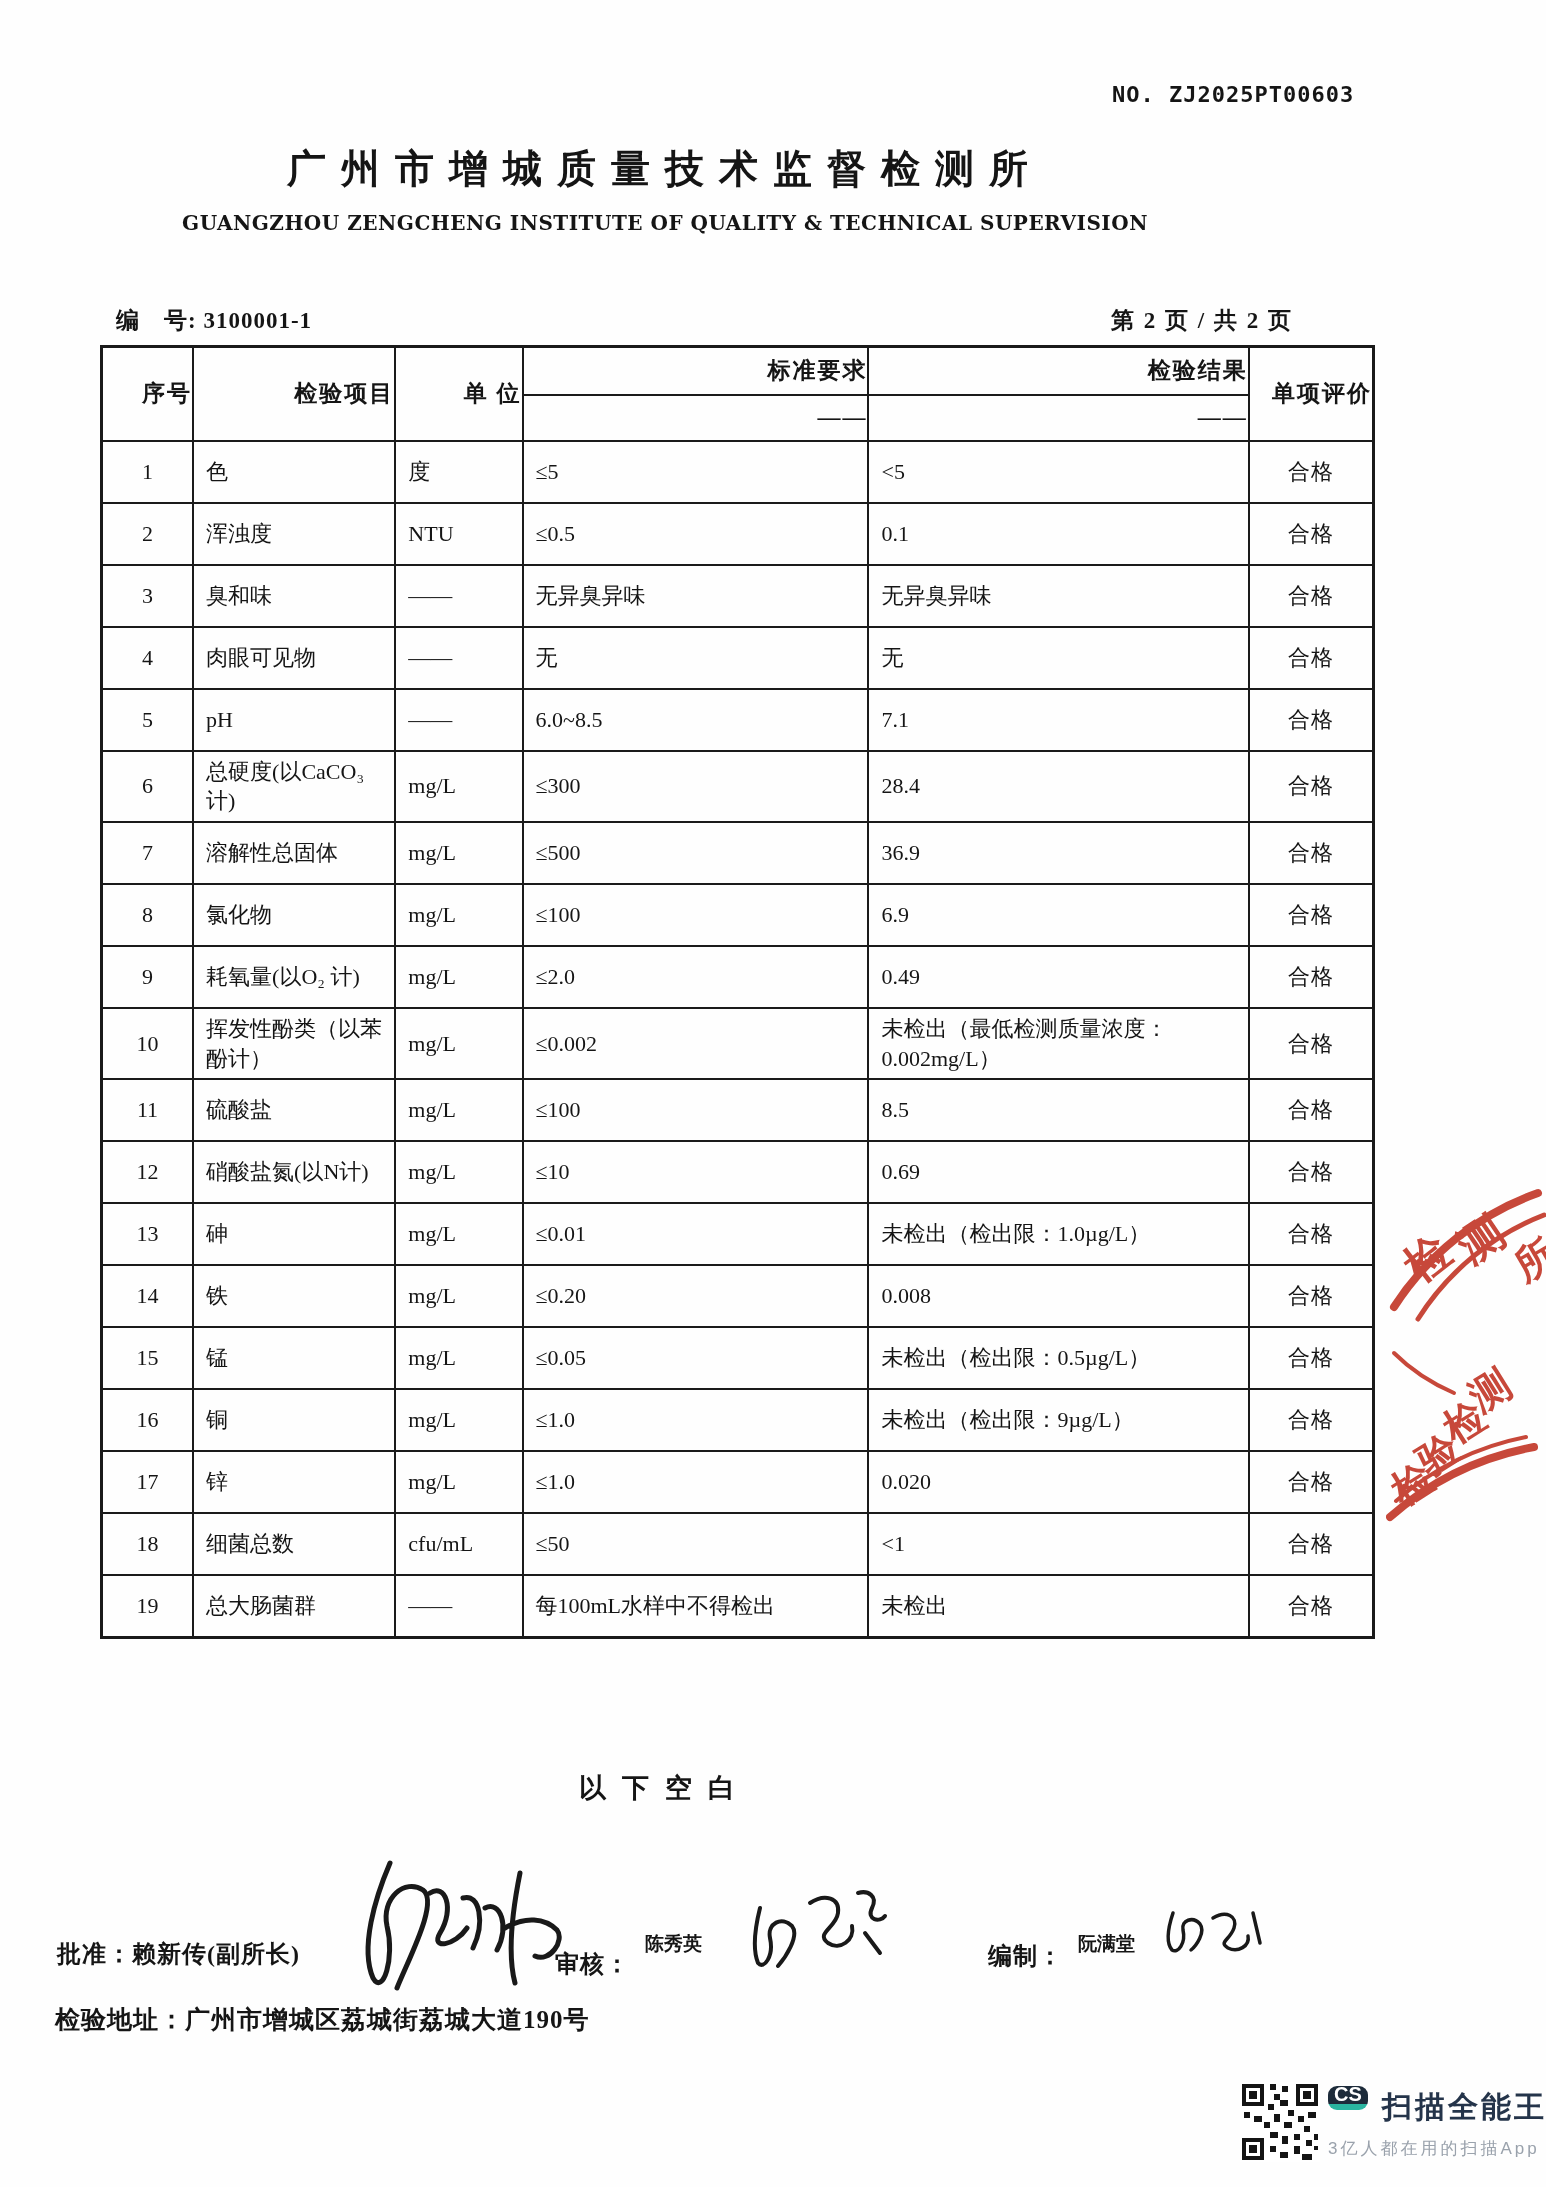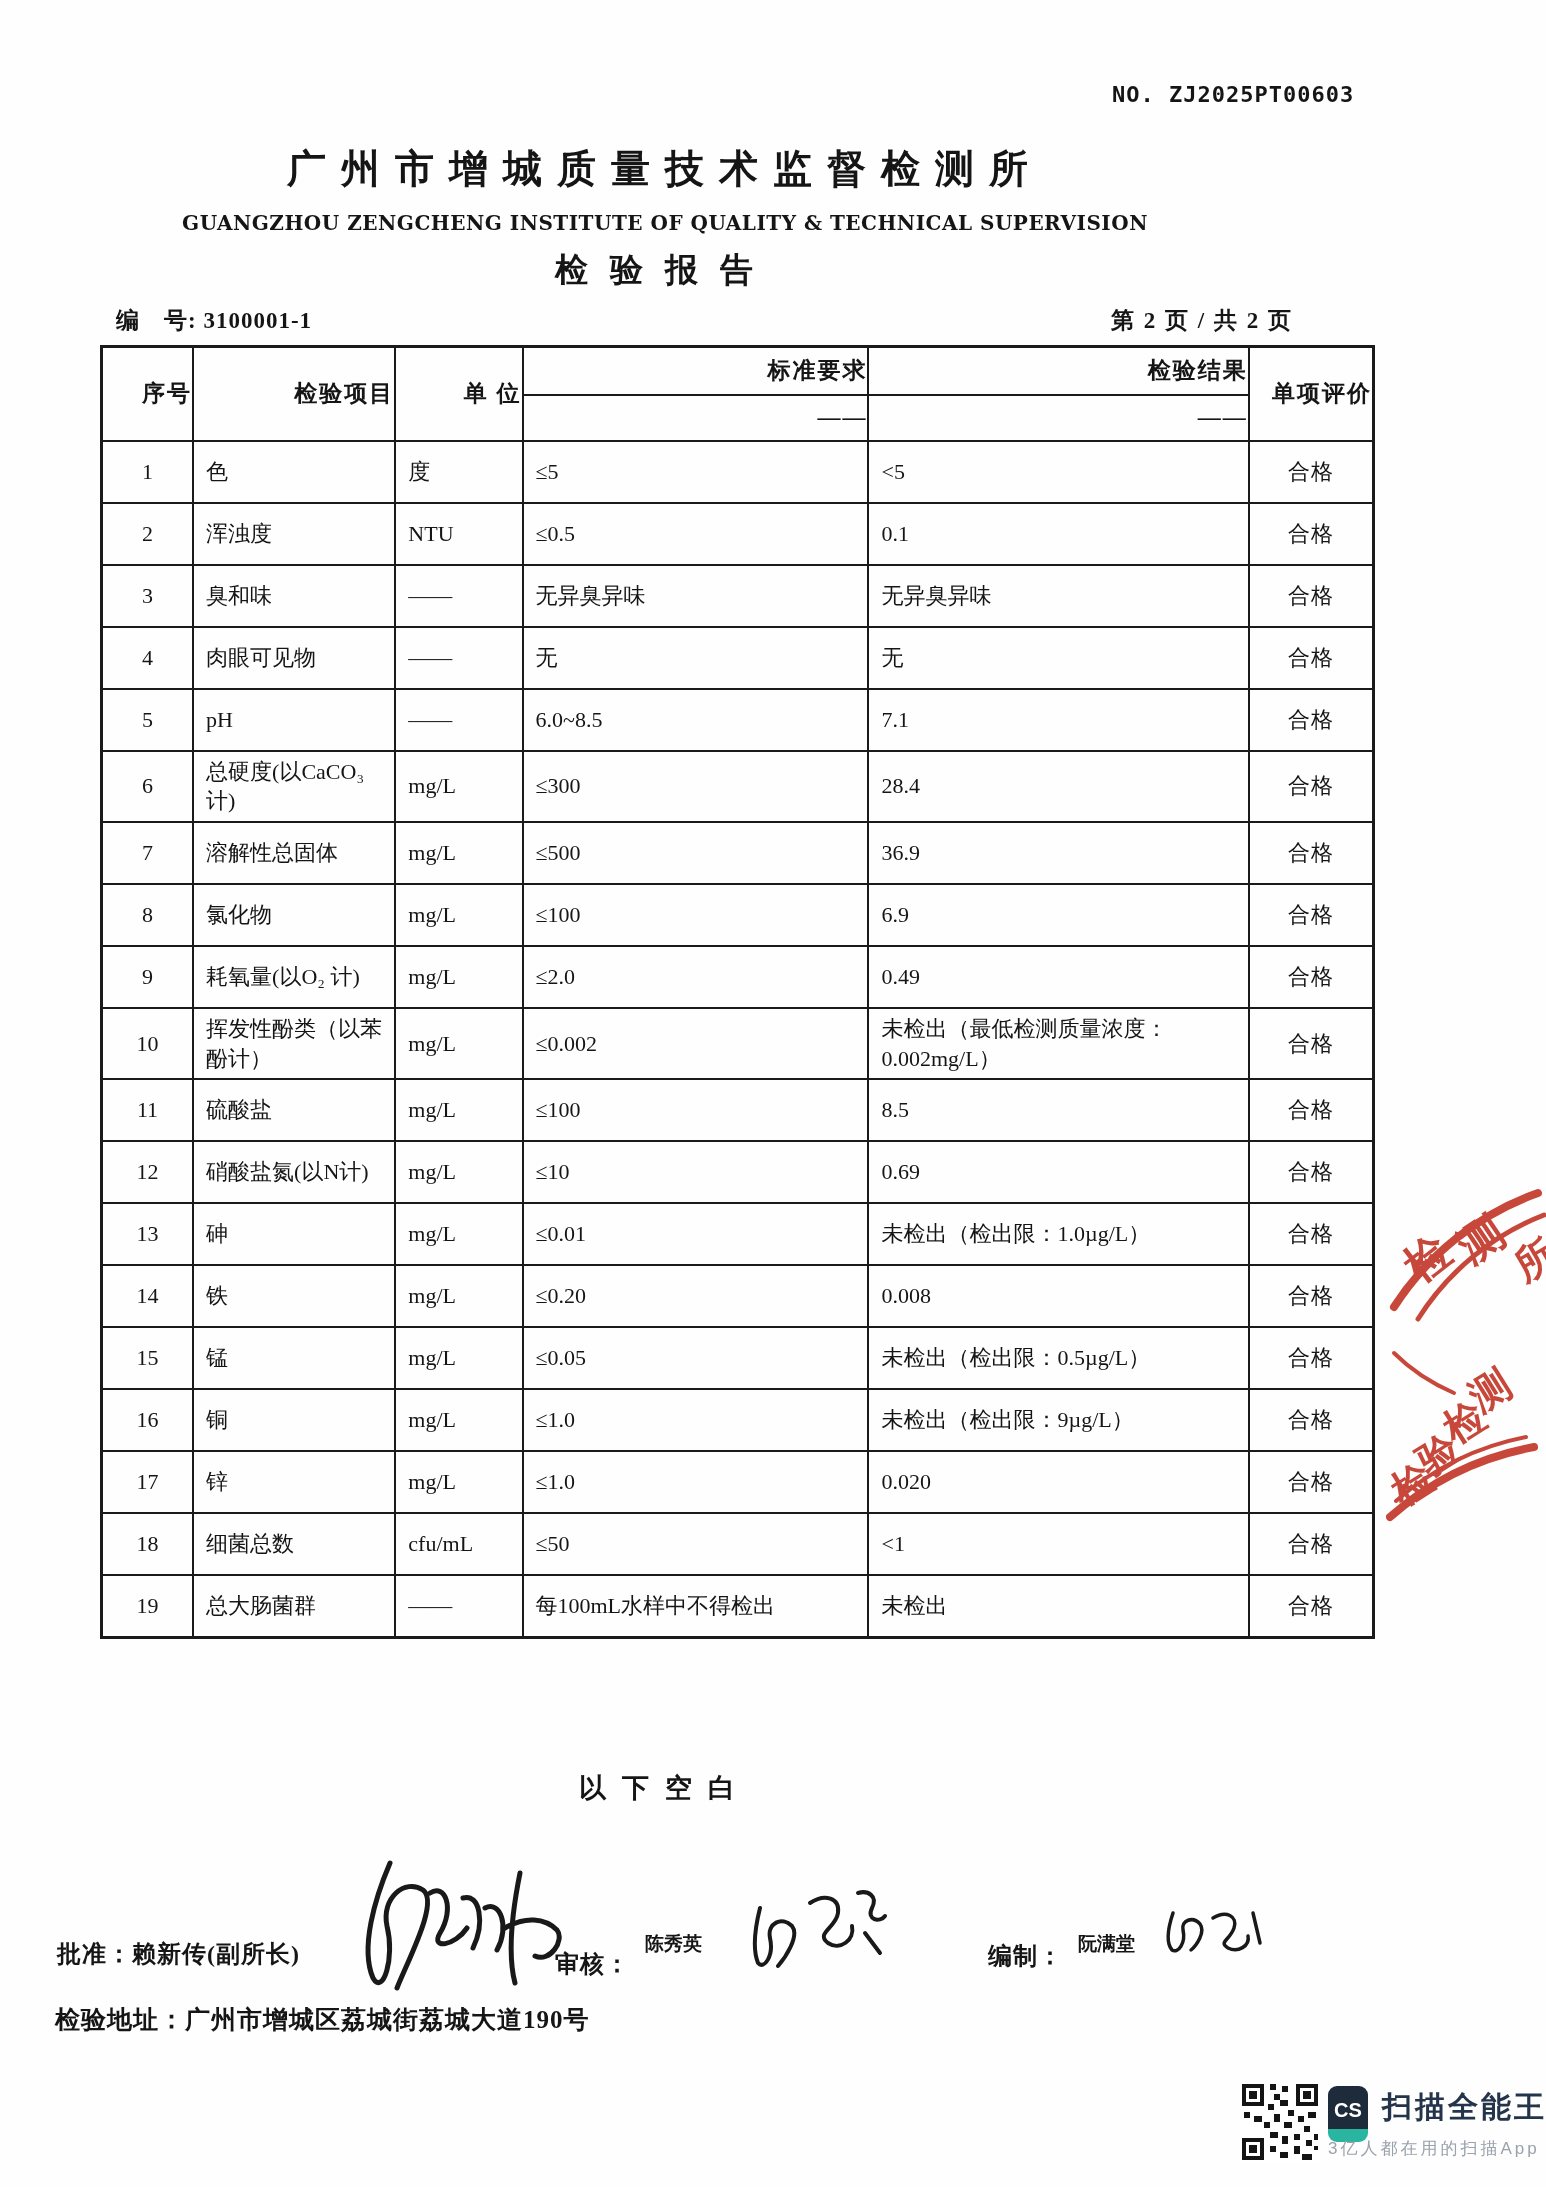--- a/index.html
+++ b/index.html
@@ -39,21 +39,21 @@
     position:absolute; top:1770px; left:90px; width:1150px; text-align:center;
     font-size:27px; font-weight:600; letter-spacing:16px;
   }
   .sig-label { position:absolute; font-size:24px; font-weight:600; letter-spacing:1px; white-space:nowrap; }
   .sig-name  { position:absolute; font-size:19px; font-weight:600; white-space:nowrap;margin-top:16px; }
   .sig-svg   { position:absolute; }
   .address-line { position:absolute; top:2003px; left:55px; font-size:25px; font-weight:600; letter-spacing:1px; }
   .stamp-svg { position:absolute; top:1185px; left:1386px; opacity:0.88; }
   .qr-svg { position:absolute; top:2082px; left:1240px; }
   .cs-logo {
-    position:absolute; top:2086px; left:1328px; width:40px; height:56px; border-radius:9px;
+    position:absolute; top:2086px; left:1328px; width:40px; height:24px; border-radius:9px;
     background:linear-gradient(180deg, #1d2b3a 76%, #2ab5a0 76%);
     display:flex; align-items:center; justify-content:center;
     color:#ffffff; font-family:"Liberation Sans", sans-serif; font-weight:bold; font-size:20px;
     padding-bottom:8px;
   }
   .cs-name {
     position:absolute; top:2087px; left:1382px; font-family:Liberation Mono, monospace;
     font-size:30px; font-weight:bold; color:#24344a; letter-spacing:3px; white-space:nowrap;
   }
   .cs-tagline {
@@ -64,21 +64,20 @@
 </head>
 <body>
 
 <div class="page">
 
   <div class="doc-no">NO. ZJ2025PT00603</div>
 
   <div class="header-block">
     <div class="title-cn">广州市增城质量技术监督检测所</div>
     <div class="title-en">GUANGZHOU ZENGCHENG INSTITUTE OF QUALITY &amp; TECHNICAL SUPERVISION</div>
-    <div class="report-title">检验报告</div>
   </div>
 
   <div class="meta-row">
     <div class="meta-left">
       <span>编　号:</span>
       <span>3100001-1</span>
     </div>
     <div class="meta-right">第 2 页 / 共 2 页</div>
   </div>
 

